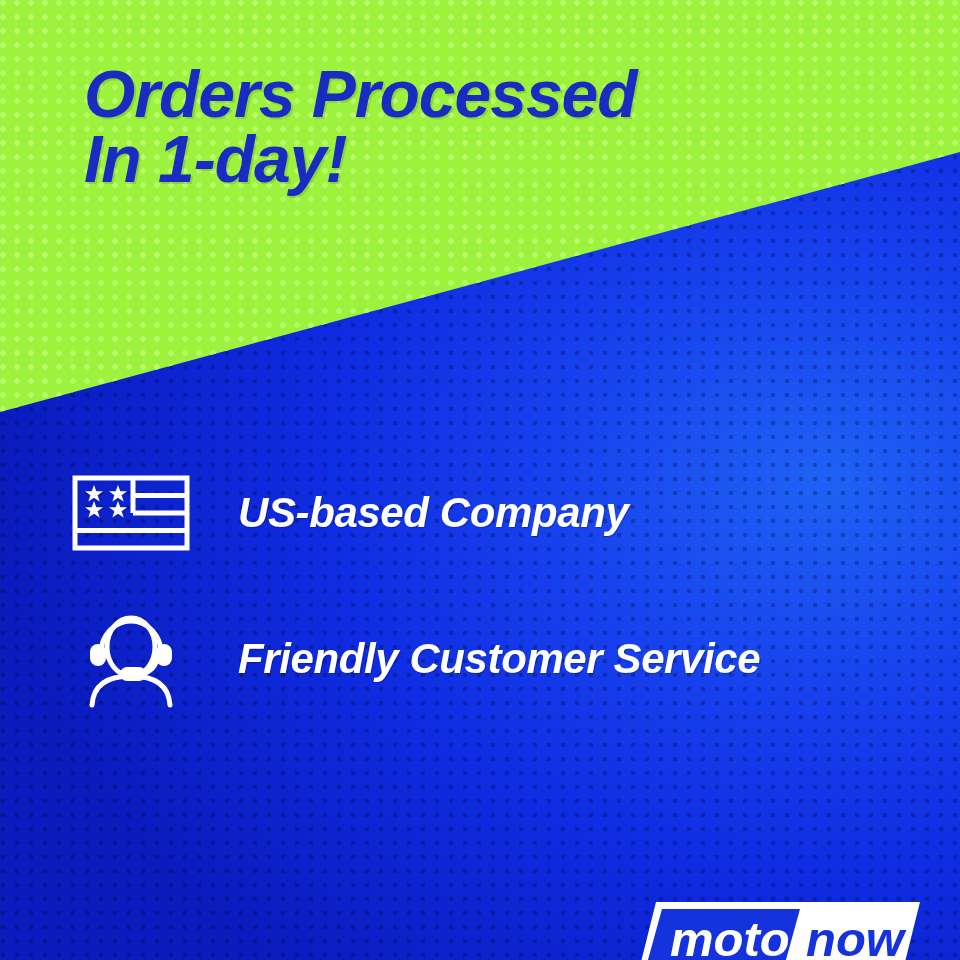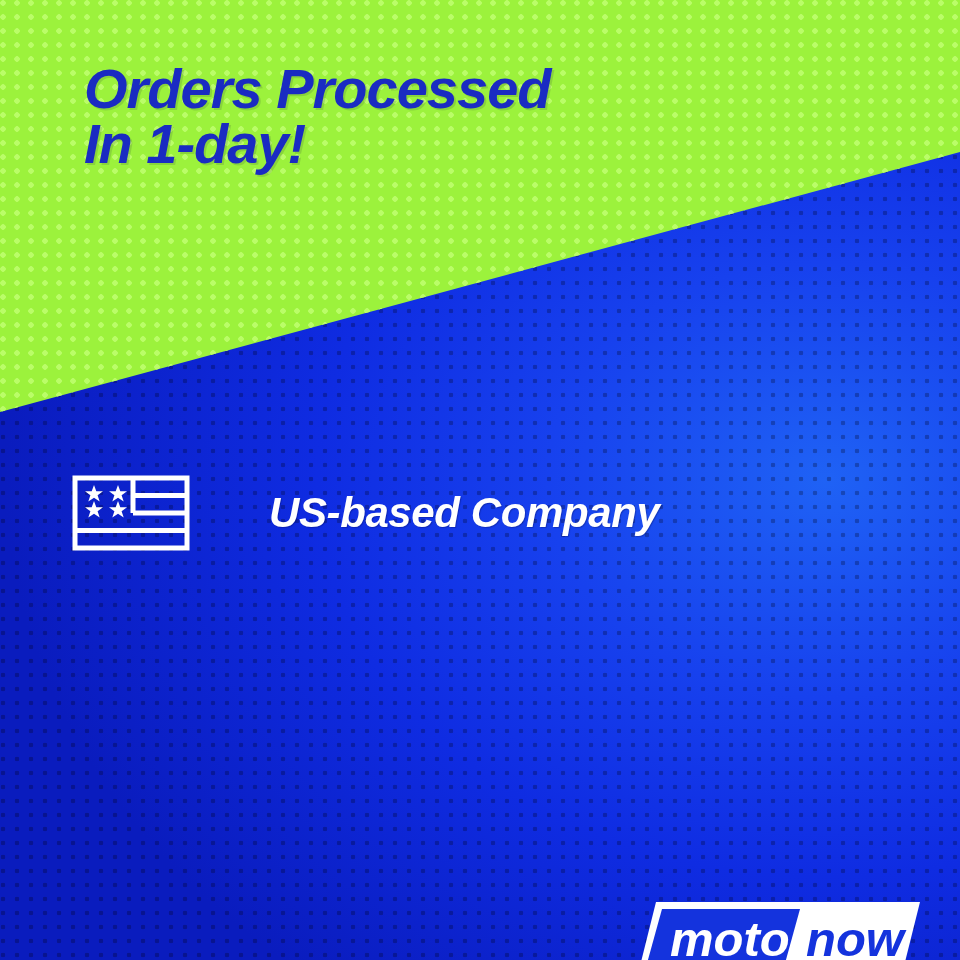--- a/index.html
+++ b/index.html
@@ -45,21 +45,21 @@
     background-size:14px 14px, 14px 14px;
     background-position:0 0, 7px 7px;
   }
 
   
   #headline {
     position:absolute;
     left:84px; top:62px;
     width:830px;
     color:#1a2bc2;
-    font-size:56px;
+    font-size:66px;
     font-weight:bold;
     font-style:italic;
     line-height:0.98;
     letter-spacing:-1px;
     white-space:pre-line;
     text-shadow:2px 2px 0 rgba(0,0,60,0.12);
   }
 
   
   #features {
@@ -78,21 +78,21 @@
     display:flex;
     align-items:center;
     justify-content:flex-start;
   }
   .feature-label {
     color:#ffffff;
     font-size:42px;
     font-weight:bold;
     font-style:italic;
     letter-spacing:-0.4px;
-    margin-left:67px;
+    margin-left:36px;
     white-space:nowrap;
     text-shadow:1px 1px 1px rgba(0,0,50,0.25);
   }
 
   
   #logo {
     position:absolute;
     left:636px; top:900px;
     width:286px; height:76px;
   }
@@ -130,20 +130,44 @@
             <polygon points="22,10 24.3,16.3 31,16.3 25.6,20.3 27.7,26.6 22,22.7 16.3,26.6 18.4,20.3 13,16.3 19.7,16.3"></polygon>
             <polygon points="46,10 48.3,16.3 55,16.3 49.6,20.3 51.7,26.6 46,22.7 40.3,26.6 42.4,20.3 37,16.3 43.7,16.3"></polygon>
             <polygon points="22,26 24.3,32.3 31,32.3 25.6,36.3 27.7,42.6 22,38.7 16.3,42.6 18.4,36.3 13,32.3 19.7,32.3"></polygon>
             <polygon points="46,26 48.3,32.3 55,32.3 49.6,36.3 51.7,42.6 46,38.7 40.3,42.6 42.4,36.3 37,32.3 43.7,32.3"></polygon>
           </g>
         </svg>
       </div>
       <div class="feature-label">US-based Company</div>
     </div>
 
+    <div class="feature-row">
+      <div class="feature-icon">
+        <svg width="118" height="100" viewBox="0 0 118 100" aria-hidden="true">
+          <g fill="none" stroke="#ffffff" stroke-width="5" stroke-linecap="round">
+
+            <ellipse cx="59" cy="38" rx="24" ry="29"></ellipse>
+
+            <path d="M29 44 A30 32 0 0 1 89 44"></path>
+
+            <path d="M86 46 Q84 62 68 66"></path>
+
+            <path d="M20 96 Q22 67 59 67 Q96 67 98 96"></path>
+          </g>
+          <g fill="#ffffff">
+
+            <rect x="18" y="35" width="16" height="22" rx="8"></rect>
+            <rect x="84" y="35" width="16" height="22" rx="8"></rect>
+
+            <rect x="48" y="58" width="26" height="14" rx="7"></rect>
+          </g>
+        </svg>
+      </div>
+      <div class="feature-label">Friendly Customer Service</div>
+    </div>
 
 
   </div>
 
   <div id="logo">
     <svg width="286" height="76" viewBox="0 0 286 76" aria-hidden="true">
 
       <polygon points="20,2 284,2 266,74 2,74" fill="#ffffff"></polygon>
 
       <polygon points="26,9 164,9 148,67 10,67" fill="#1433dd"></polygon>

